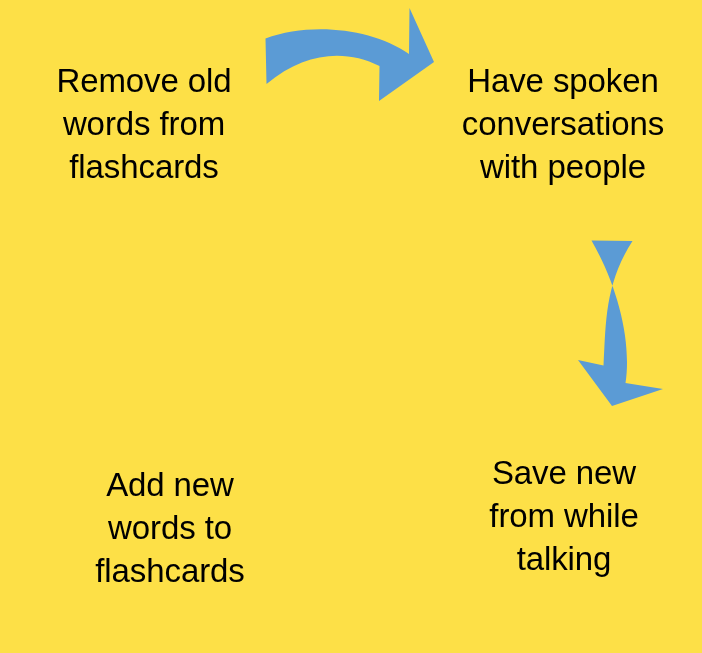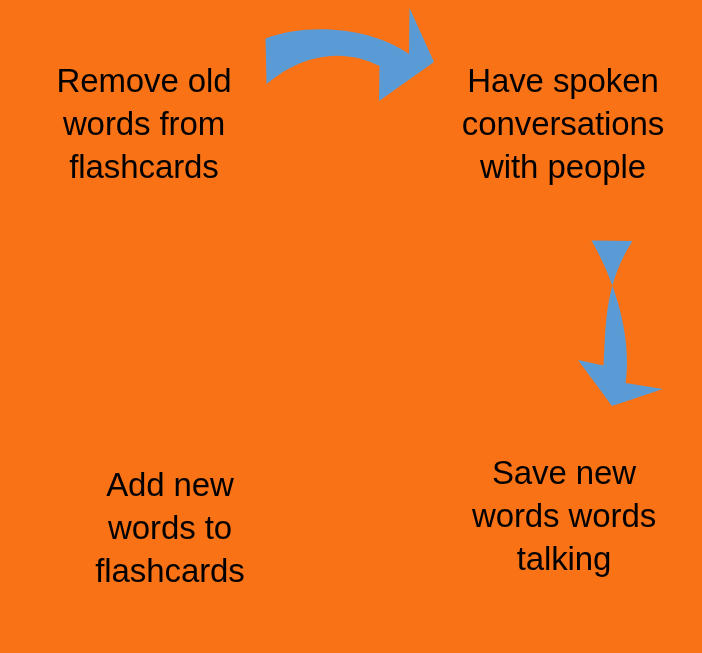--- a/index.html
+++ b/index.html
@@ -49,21 +49,21 @@
   }
   #label-top-left {
     left: 8px;
     top: 60px;
     width: 272px;
   }
 </style>
 </head>
 <body>
 
-<div id="diagram-root" style="background: #f97316; text-decoration: underline;">
+<div id="diagram-root" style="background: #fde047; text-decoration: underline;">
 
   <svg class="cycle-svg" viewBox="0 0 702 653" xmlns="http://www.w3.org/2000/svg">
 
     <path fill="#5B9BD5" d="M 265.5 38.5
              C 310 22, 372 28, 409 54
              L 409.5 8
              L 434 62
              L 379 101
              L 379.5 66
              C 345 49, 305 52, 266.5 84
@@ -99,20 +99,20 @@
 
   <div class="node-label" id="label-top-left" style="color: rgb(0, 0, 0);">Remove old
 words from
 flashcards</div>
 
   <div class="node-label" id="label-top-right" style="color: rgb(0, 0, 0);">Have spoken
 conversations
 with people</div>
 
   <div class="node-label" id="label-bottom-right" style="color: rgb(0, 0, 0);">Save new
-words words
+from while
 talking</div>
 
   <div class="node-label" id="label-bottom-left" style="color: rgb(0, 0, 0);">Add new
 words to
 flashcards</div>
 
 </div>
 
 </body></html>

